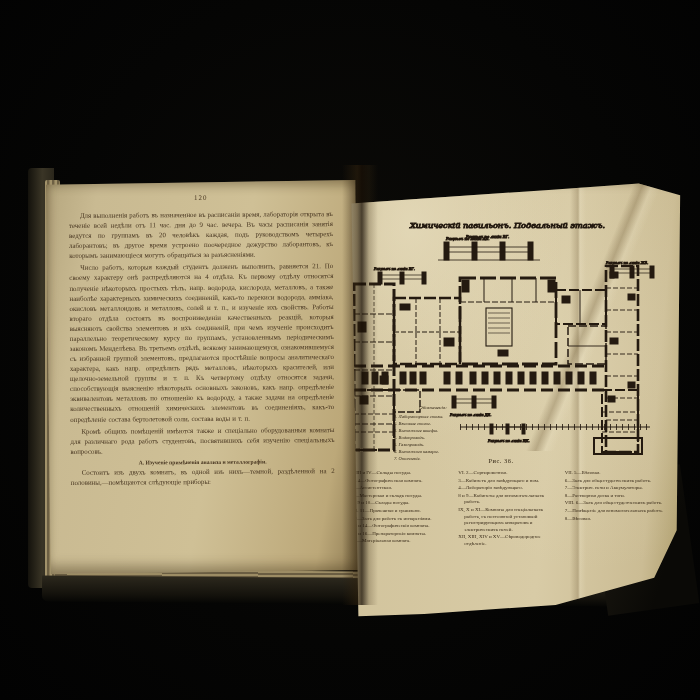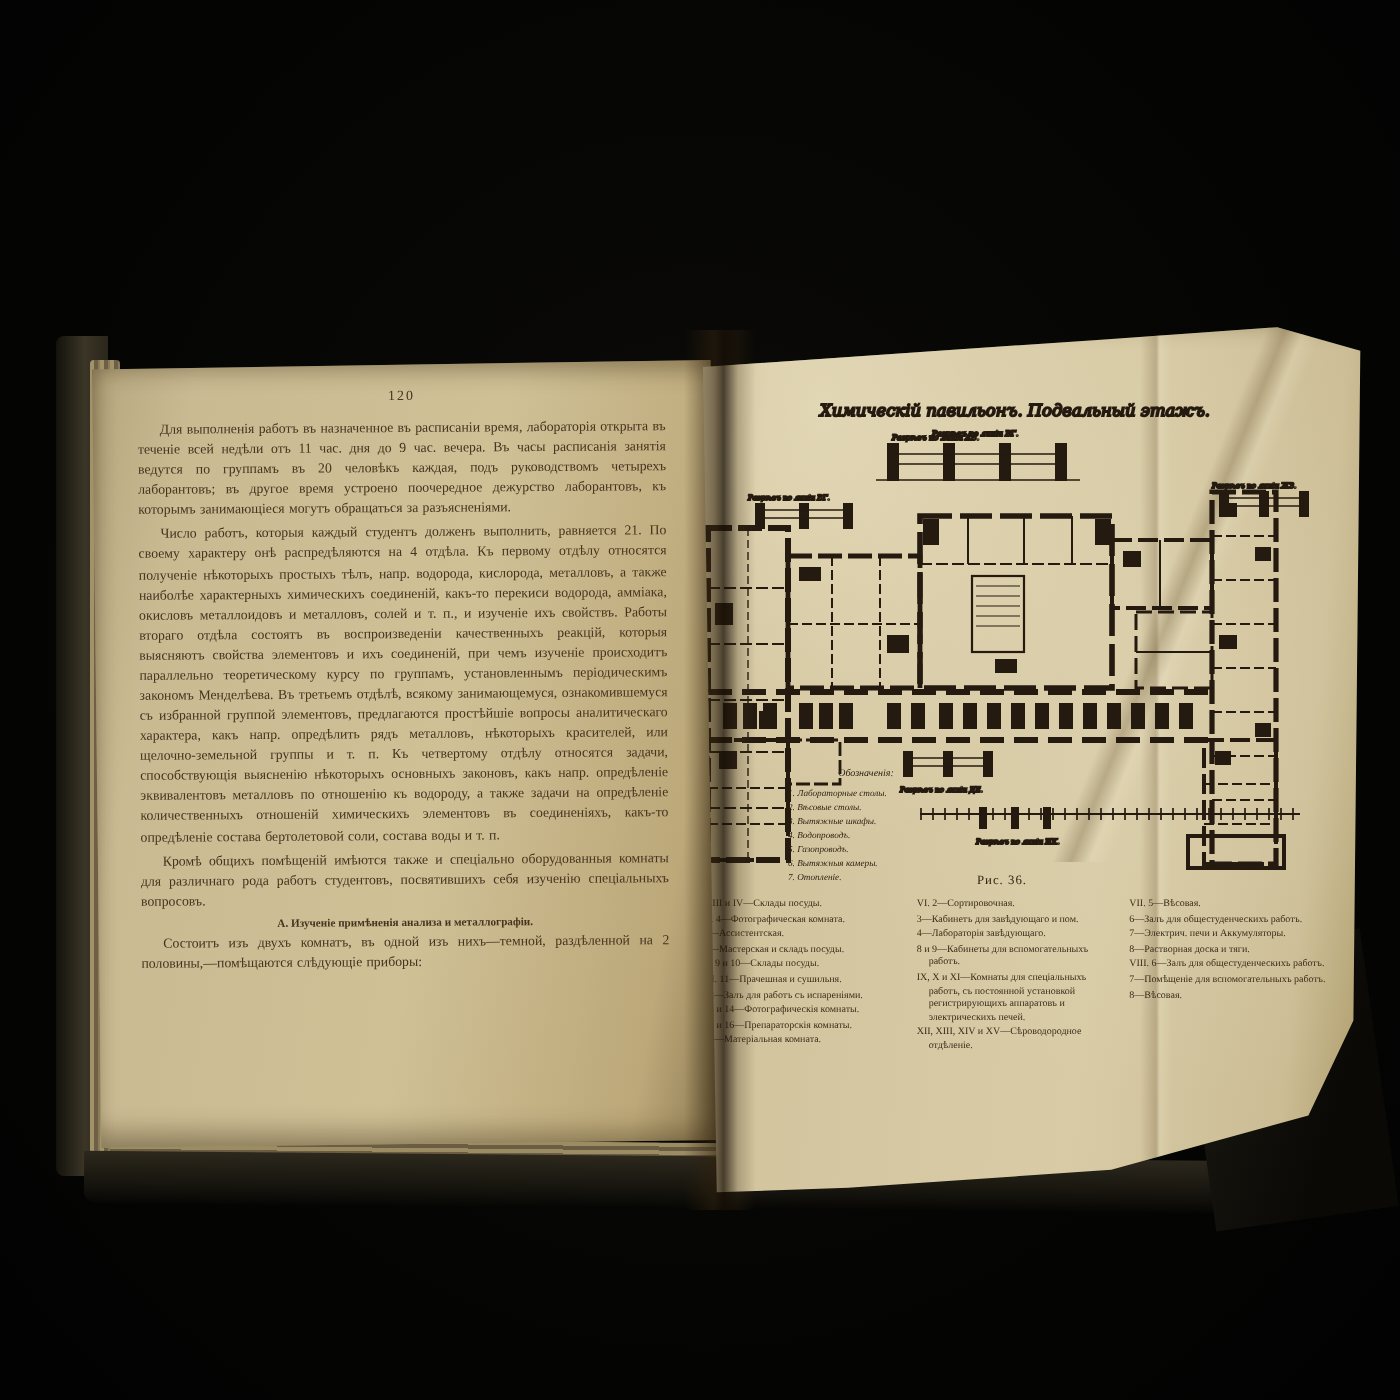--- a/index.html
+++ b/index.html
@@ -29,21 +29,21 @@
     color:#46341f;transform:rotate(-.4deg);}
   .pageno{font-size:7px;text-align:center;letter-spacing:1px;margin-bottom:8px;}
   .para{font-size:6.9px;line-height:1.46;text-align:justify;text-indent:11px;
     margin:0 0 2px 0;word-spacing:.4px;}
   .subhead{font-size:5.6px;font-weight:bold;text-align:center;margin:3px 0 2px 0;}
   
   .gutter{position:absolute;left:342px;top:165px;width:36px;height:440px;
     background:linear-gradient(90deg,rgba(40,28,12,0) 0%,rgba(48,34,14,.55) 42%,rgba(25,16,6,.75) 55%,rgba(60,45,20,.25) 75%,rgba(40,28,12,0) 100%);
     z-index:5;pointer-events:none;}
   
-  .plate{position:absolute;left:348px;top:160px;width:346px;height:452px;
+  .plate{position:absolute;left:348px;top:180px;width:346px;height:452px;
     background:
       radial-gradient(ellipse at 18% 10%, rgba(238,229,200,.55), transparent 38%),
       radial-gradient(ellipse at 70% 40%, rgba(228,218,186,.35), transparent 55%),
       linear-gradient(95deg,#b7a87e 0%,#d2c49d 10%,#d8cba6 58%,#cbbc94 85%,#a4935f 99%);
     clip-path:polygon(1% 5.2%,58% 2.2%,84% 0.8%,96% 3.4%,95% 77.5%,88.5% 88%,60% 94%,22% 96%,3% 96.5%);
     box-shadow:inset 0 4px 10px rgba(70,52,24,.3);}
   .crease-v{position:absolute;left:222px;top:0;width:16px;height:100%;
     background:linear-gradient(90deg,transparent,rgba(110,90,55,.28) 50%,rgba(240,232,205,.25) 62%,transparent);}
   .crease-d{position:absolute;left:40%;top:0;width:60%;height:60%;
     background:linear-gradient(112deg,transparent 47%,rgba(105,85,50,.30) 50%,rgba(240,232,205,.22) 53%,transparent 56%);}

